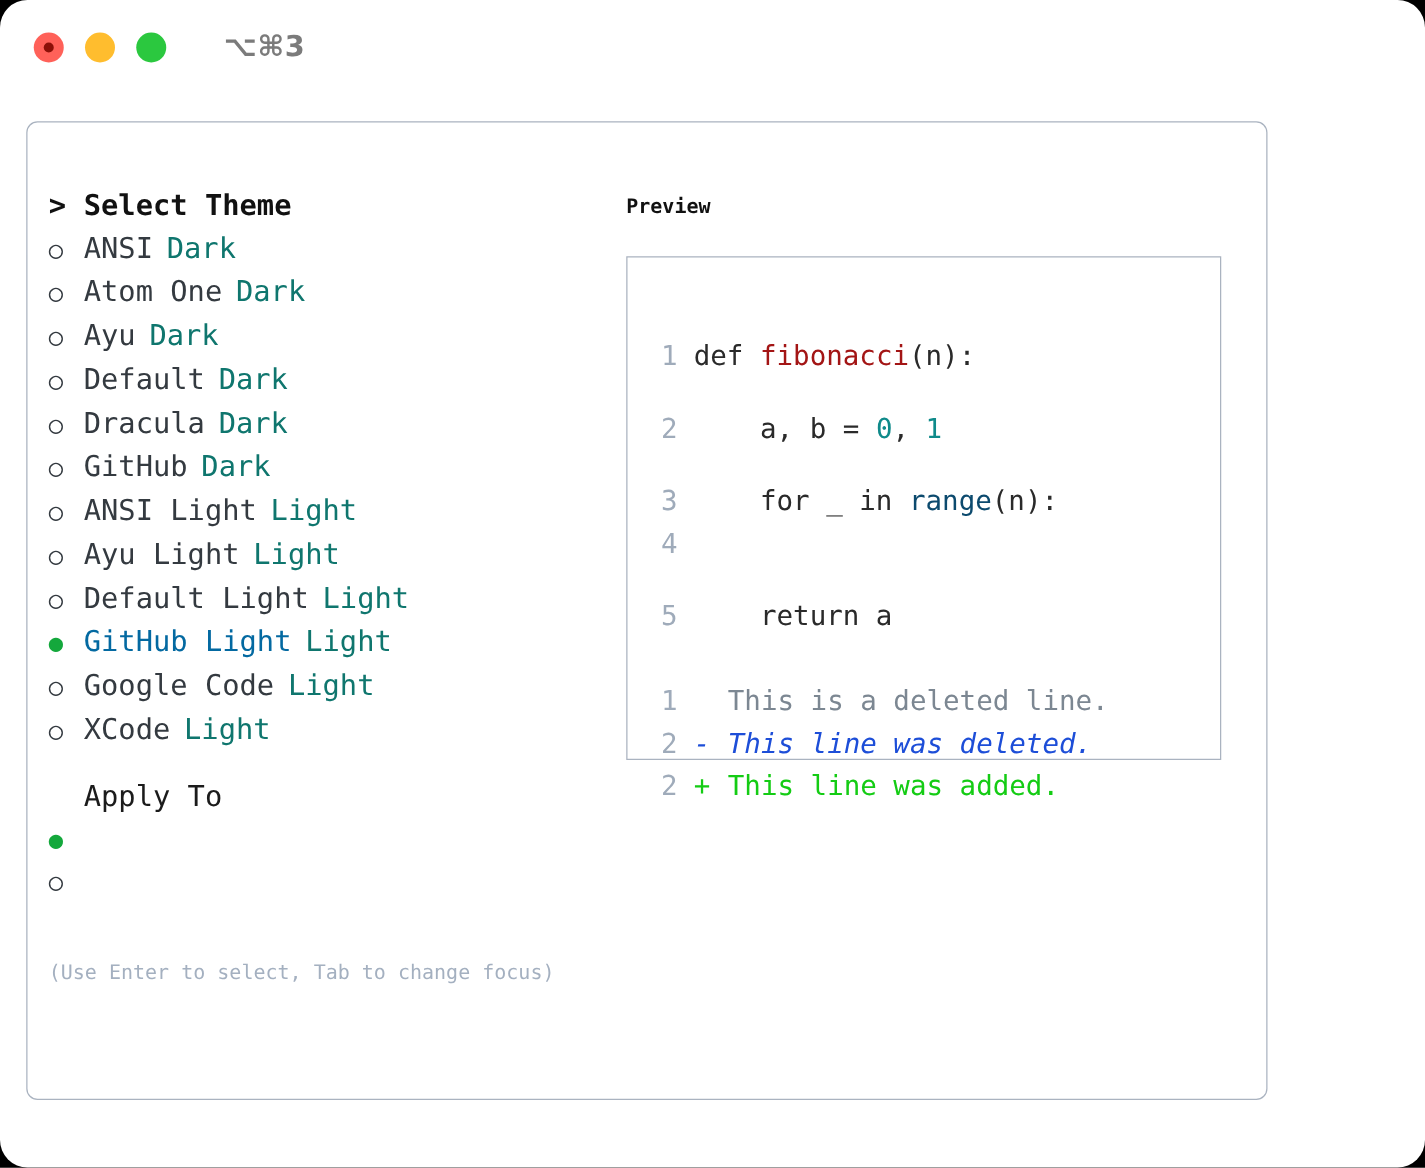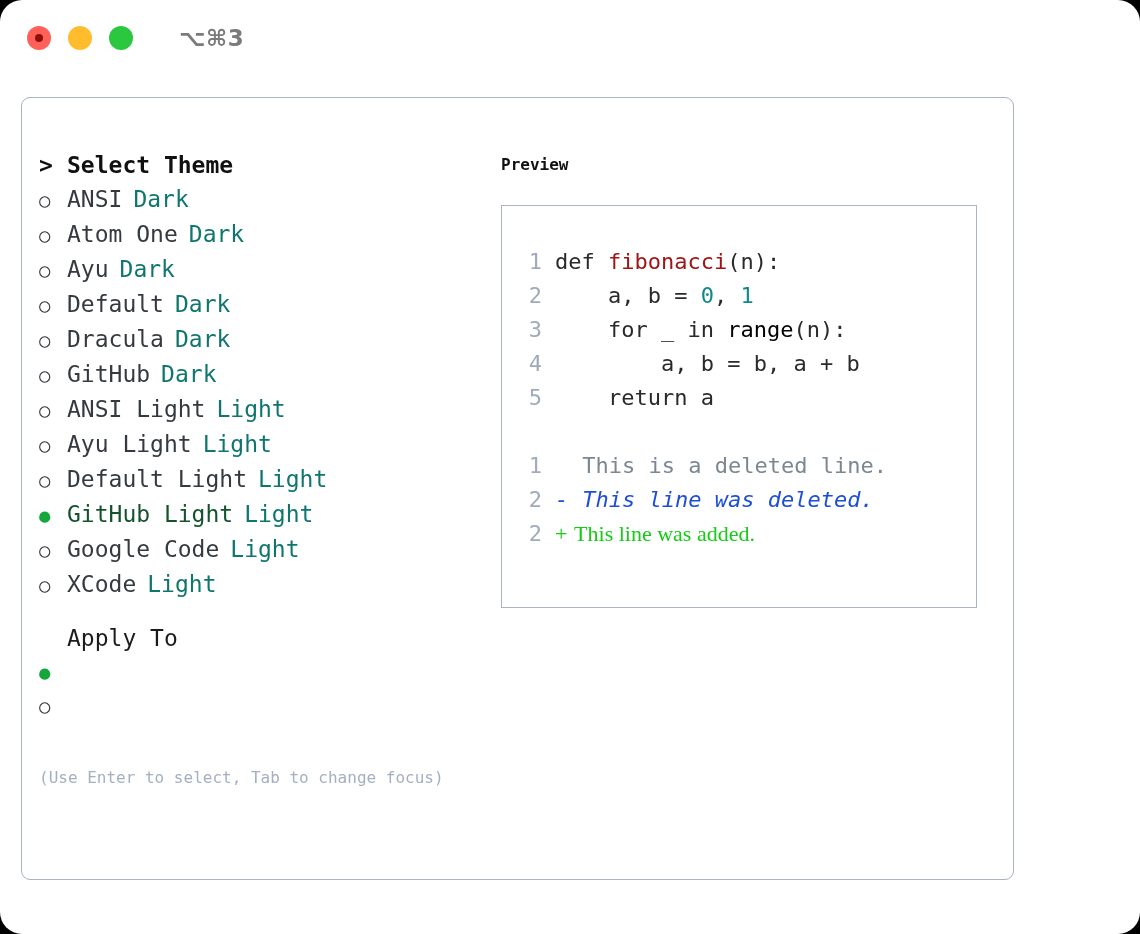--- a/index.html
+++ b/index.html
@@ -122,21 +122,21 @@
     white-space: nowrap;
   }
   .bullet {
     width: 28px;
     flex: none;
     font-size: 19px;
     color: #343a40;
     line-height: 34px;
   }
   .theme-row.selected .bullet { color: #14a83c; }
-  .theme-row.selected .theme-name { color: #14532d; }
+  .theme-row.selected .theme-name { color: #0369a1; }
   .theme-name { color: #343a40; }
   .theme-kind {
     color: #0f766e;
     margin-left: 11px;
   }
 
   
   #apply-section {
     position: absolute;
     left: 17px;
@@ -203,32 +203,32 @@
     line-height: 34px;
     white-space: pre;
   }
   .lineno {
     width: 26px;
     flex: none;
     text-align: right;
     color: #9fabba;
     margin-right: 13px;
   }
-  .code-text { color: #2a2a2a; }
+  .code-text { color: #2a2a2a; margin-top: 24px; }
 
   .tok-fn   { color: #a31515; }
   .tok-num  { color: #0f8a8a; }
-  .tok-kw   { color: #000000; }
+  .tok-kw   { color: #0c4a6e; }
   .tok-plain{ color: #2a2a2a; }
 
   .diff-block { margin-top: 34px; }
   .diff-sign { width: 14px; flex: none; display: inline-block; }
   .diff-context { color: #7c8792; }
   .diff-del     { color: #1d4ed8; font-style: italic; }
-  .diff-add     { color: #14cc14; font-family: Liberation Serif, serif; }
+  .diff-add     { color: #14cc14; }
 </style>
 </head>
 <body>
 
 <div id="window">
 
   <div id="titlebar">
     <div class="traffic-lights">
       <span class="tl tl-red"></span>
       <span class="tl tl-yellow"></span>
@@ -324,21 +324,21 @@
       <div id="hint">(Use Enter to select, Tab to change focus)</div>
 
       <div id="right-col">
         <div id="preview-title">Preview</div>
         <div id="preview-box">
           <div class="code-area">
             <div id="code-rows">
                 <div class="code-line"><span class="lineno">1</span><span class="code-text"><span class="tok-plain">def </span><span class="tok-fn">fibonacci</span><span class="tok-plain">(n):</span></span></div>
                 <div class="code-line"><span class="lineno">2</span><span class="code-text"><span class="tok-plain">    a, b = </span><span class="tok-num">0</span><span class="tok-plain">, </span><span class="tok-num">1</span></span></div>
                 <div class="code-line"><span class="lineno">3</span><span class="code-text"><span class="tok-plain">    for _ in </span><span class="tok-kw">range</span><span class="tok-plain">(n):</span></span></div>
-                <div class="code-line"><span class="lineno">4</span><span class="code-text"><span class="tok-plain">        a, b = b, a + b</span></span></div>
+                <div class="code-line"><span class="lineno">4</span></div>
                 <div class="code-line"><span class="lineno">5</span><span class="code-text"><span class="tok-plain">    return a</span></span></div>
               </div>
             <div id="diff-rows" class="diff-block">
                 <div class="code-line"><span class="lineno">1</span><span class="diff-context"><span class="diff-sign"> </span><span> This is a deleted line.</span></span></div>
                 <div class="code-line"><span class="lineno">2</span><span class="diff-del"><span class="diff-sign">-</span><span> This line was deleted.</span></span></div>
                 <div class="code-line"><span class="lineno">2</span><span class="diff-add"><span class="diff-sign">+</span><span> This line was added.</span></span></div>
               </div>
           </div>
         </div>
       </div>

